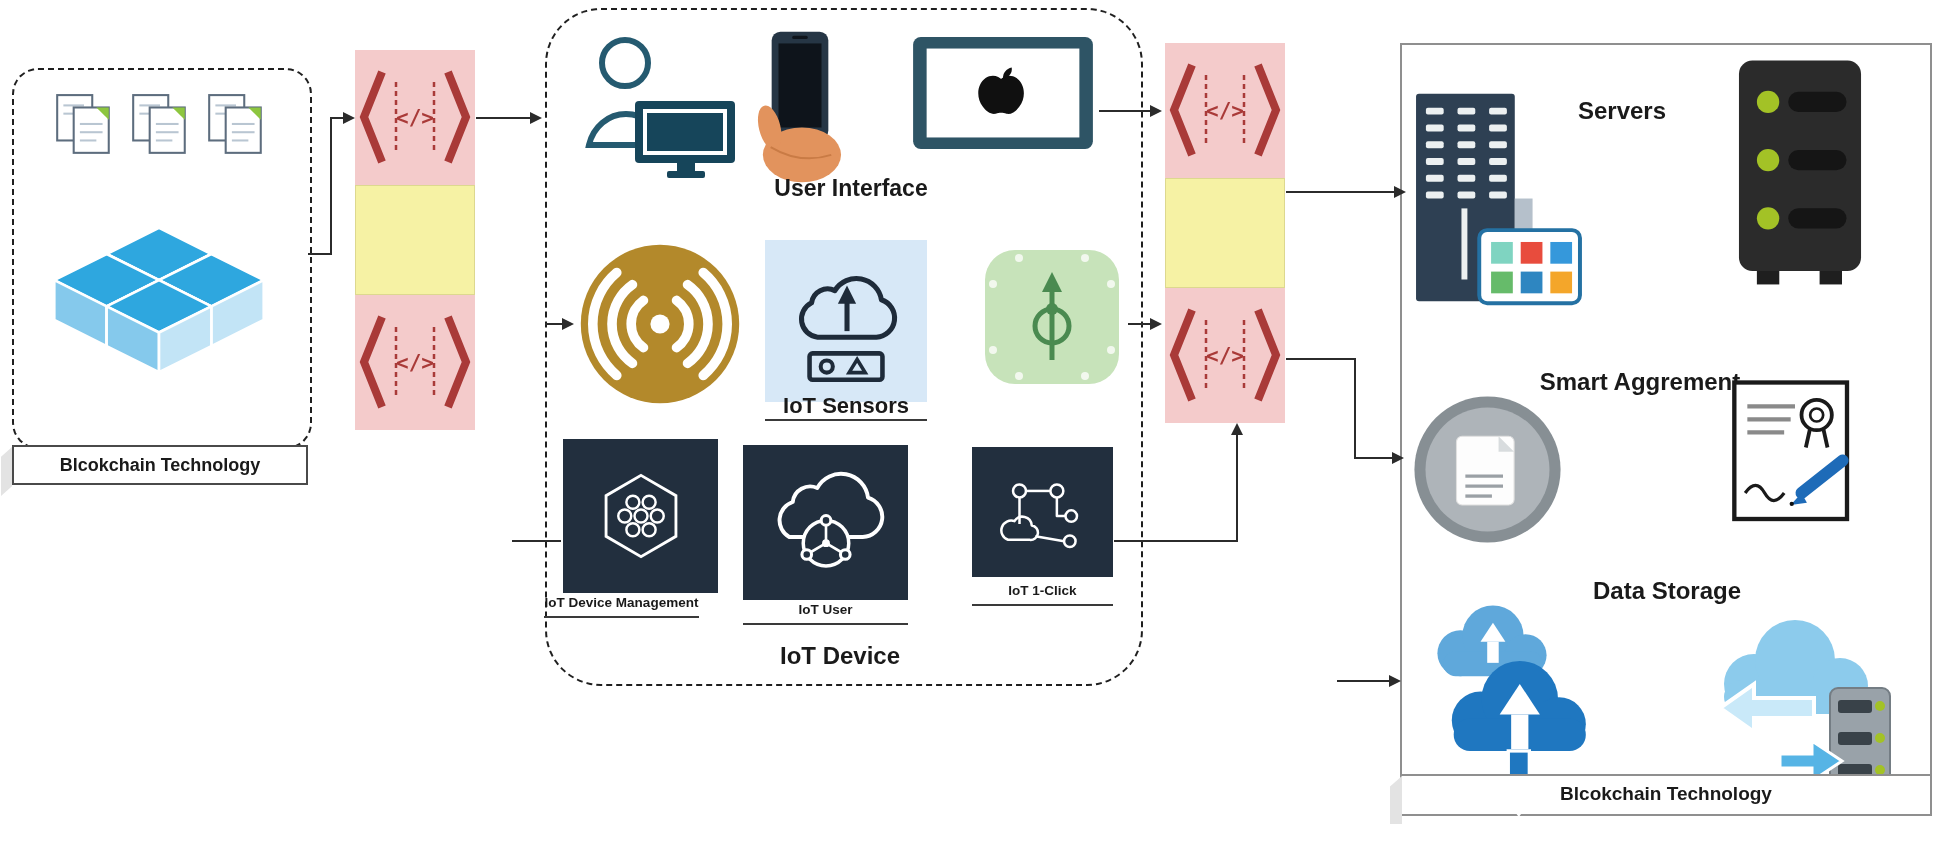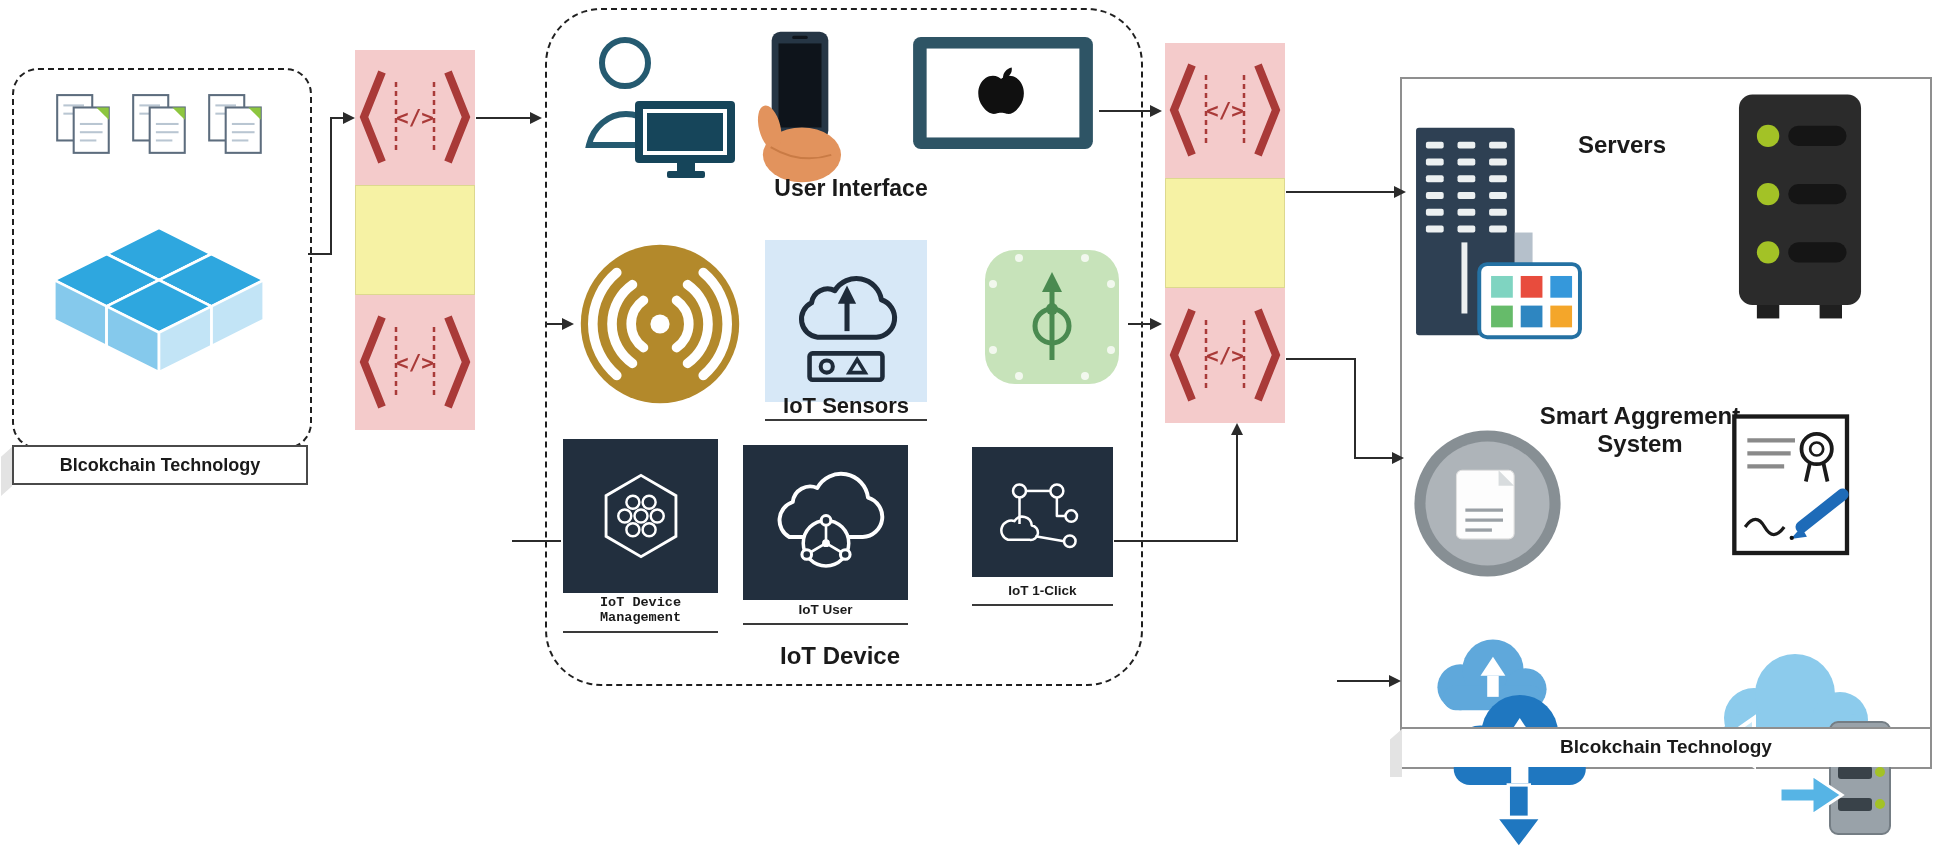--- a/index.html
+++ b/index.html
@@ -24,21 +24,21 @@
   .biglabel{font-weight:bold;text-align:center;}
   .ui-label{left:726px;top:175px;width:250px;font-size:23px;}
   .sensor-panel{position:absolute;left:765px;top:240px;width:162px;height:162px;background:var(--sensor_panel);}
   .sensors-label{left:765px;top:393px;width:162px;font-size:22px;border-bottom:2px solid #3a3a3a;padding-bottom:0;}
   .iotdev-label{left:735px;top:642px;width:210px;font-size:24px;}
   .iot-card{position:absolute;background:var(--dark_panel);display:flex;align-items:center;justify-content:center;}
   .iot-card-label{position:absolute;font-weight:bold;font-size:13.5px;text-align:center;border-bottom:2px solid #3a3a3a;padding-bottom:6px;}
   .gold-fill{fill:var(--gold);}
   .green-fill{fill:var(--green_panel);}
   
-  .rbox{position:absolute;left:1400px;top:43px;width:532px;height:692px;border:2px solid #8f8f8f;background:#fff;box-sizing:border-box;margin-top:34px;}
+  .rbox{position:absolute;left:1400px;top:43px;width:532px;height:773px;border:2px solid #8f8f8f;background:#fff;box-sizing:border-box;}
   .rbox .biglabel{position:absolute;}
   .servers-label{left:100px;top:52px;width:240px;font-size:24px;}
   .agree-label{left:88px;top:323px;width:300px;font-size:24px;line-height:28px;}
   .storage-label{left:115px;top:532px;width:300px;font-size:24px;line-height:28px;}
   .rbox-bottom{position:absolute;left:0;bottom:0;width:100%;height:38px;border-top:2px solid #8f8f8f;text-align:center;font-weight:bold;font-size:19px;line-height:36px;background:#fff;}
   .wedge-rb{position:absolute;left:-12px;bottom:-10px;width:12px;height:48px;background:#E3E3E3;clip-path:polygon(100% 0,0 22%,0 100%,100% 100%);}
   .connectors{position:absolute;left:0;top:0;z-index:9;pointer-events:none;}
 </style>
 </head>
 <body>
@@ -203,21 +203,21 @@
         <circle cx="80" cy="80" r="8"></circle>
         <circle cx="100" cy="80" r="8"></circle>
           <circle cx="90" cy="97" r="8"></circle>
           <circle cx="70" cy="97" r="8"></circle>
         <circle cx="60" cy="80" r="8"></circle>
           <circle cx="70" cy="63" r="8"></circle>
           <circle cx="90" cy="63" r="8"></circle>
       </g>
     </svg>
   </div>
-  <div class="iot-card-label" style="left:563px;top:595px;width:155px;font-family:Liberation Mono, monospace;">IoT Device Management</div>
+  <div class="iot-card-label" style="left:544px;top:595px;width:155px;">IoT Device Management</div>
 
   <div class="iot-card" style="left:743px;top:445px;width:165px;height:155px;">
     <svg width="140" height="140" viewBox="0 0 160 160">
       <path d="M38,96 h84 a23,23 0 0 0 6,-45 a31,31 0 0 0 -58,-11 a20,20 0 0 0 -28,16 a22,22 0 0 0 -4,40 z" fill="none" stroke="#fff" stroke-width="4.5" stroke-linejoin="round"></path>
       <circle cx="80" cy="103" r="26" fill="#222F3E" stroke="#fff" stroke-width="4"></circle>
       <g stroke="#fff" stroke-width="3">
         <line x1="80" y1="103" x2="80" y2="77"></line>
         <line x1="80" y1="103" x2="102" y2="116"></line>
         <line x1="80" y1="103" x2="58" y2="116"></line>
       </g>
@@ -315,21 +315,20 @@
           <rect x="52" y="82" width="52" height="18" rx="9" fill="#151515"></rect>
         <circle cx="34" cy="143" r="10" fill="#A3C226"></circle>
           <rect x="52" y="134" width="52" height="18" rx="9" fill="#151515"></rect>
       </g>
       <rect x="24" y="190" width="20" height="12" fill="#1F1F1F"></rect>
         <rect x="80" y="190" width="20" height="12" fill="#1F1F1F"></rect>
     </svg>
 
     <div class="biglabel agree-label">
       <div>Smart Aggrement</div>
-      <div>System</div>
     </div>
 
     <svg class="abs" style="left:8px;top:347px;" width="155" height="155" viewBox="0 0 140 140">
       <circle cx="70" cy="70" r="66" fill="#878F94"></circle>
       <circle cx="70" cy="70" r="56" fill="#AEB4B9"></circle>
       <rect x="42" y="40" width="52" height="62" rx="5" fill="#FDFDFD" stroke="#E0E0E0"></rect>
       <polygon points="80,40 94,54 80,54" fill="#D8DCDE"></polygon>
       <g stroke="#9AA0A5" stroke-width="3">
         <line x1="50" y1="76" x2="84" y2="76"></line>
         <line x1="50" y1="85" x2="84" y2="85"></line>
@@ -348,20 +347,21 @@
       <circle cx="80" cy="34" r="6" fill="none" stroke="#1A1A1A" stroke-width="2.5"></circle>
       <line x1="74" y1="46" x2="70" y2="64" stroke="#1A1A1A" stroke-width="3.5"></line>
       <line x1="86" y1="46" x2="90" y2="64" stroke="#1A1A1A" stroke-width="3.5"></line>
       <path d="M14,106 q10,-14 18,0 t18,0" fill="none" stroke="#1A1A1A" stroke-width="3"></path>
       <line x1="104" y1="76" x2="66" y2="106" stroke="#1E6BB8" stroke-width="11" stroke-linecap="round"></line>
       <polygon points="66,106 56,117 71,115" fill="#1E6BB8"></polygon>
       <circle cx="57" cy="116" r="2" fill="#101010"></circle>
     </svg>
 
     <div class="biglabel storage-label">
+      <div>Data Storage</div>
     </div>
 
     <svg class="abs" style="left:5px;top:547px;" width="215" height="225" viewBox="0 0 215 235">
       <g fill="#5FA8DB">
         <circle cx="51" cy="64" r="24"></circle>
           <circle cx="85" cy="46" r="32"></circle>
           <circle cx="119" cy="66" r="22"></circle>
         <rect x="33" y="62" width="104" height="26" rx="13"></rect>
       </g>
       <g fill="#fff">

